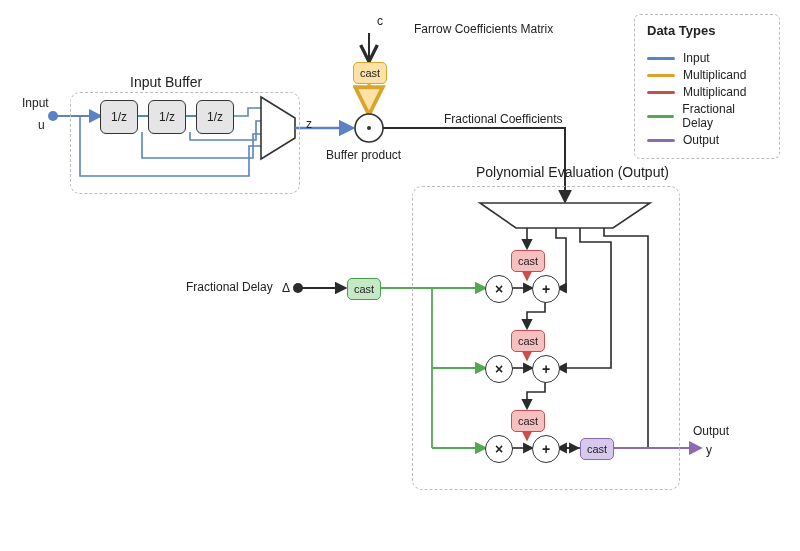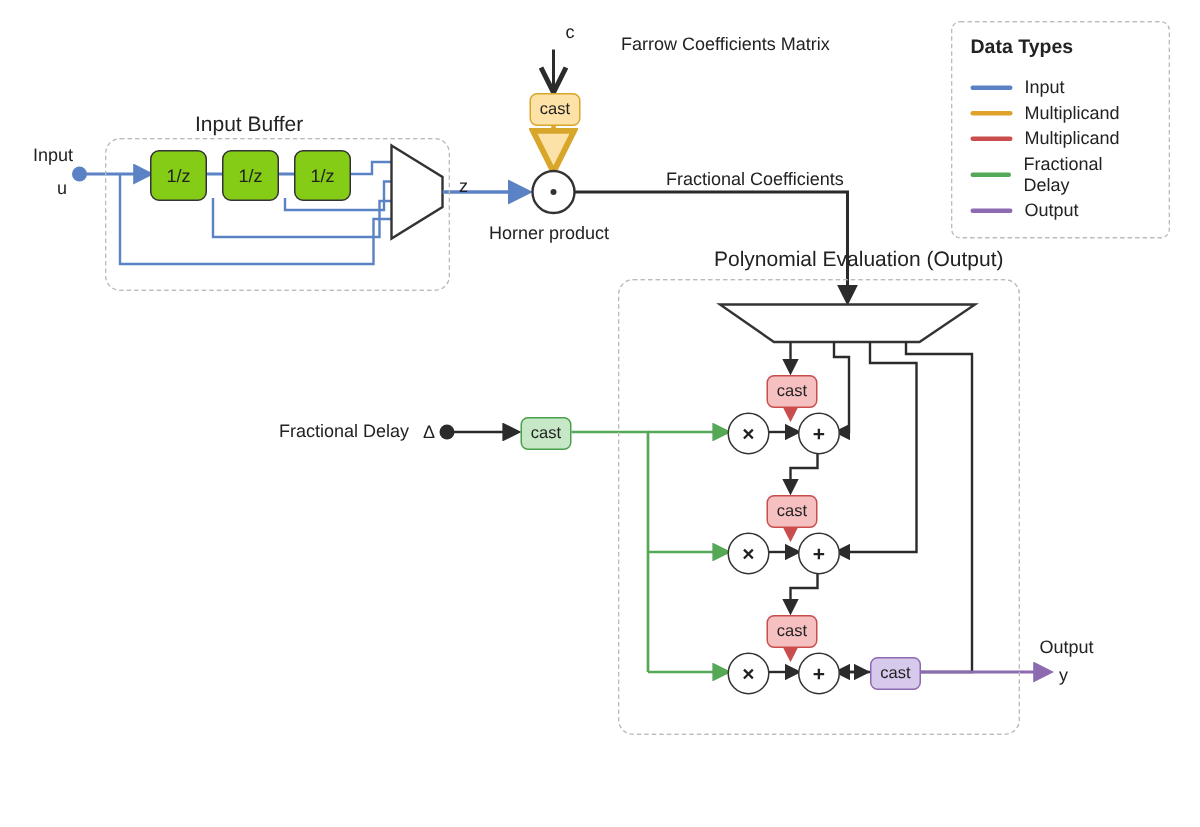--- a/index.html
+++ b/index.html
@@ -3,21 +3,21 @@
 <meta charset="utf-8">
 <style>
   html,body{margin:0;padding:0;width:800px;height:551px;background:#fff;font-family:Arial,Helvetica,sans-serif;color:#222}
   svg{position:absolute;top:0;left:0}
   .lbl{position:absolute;font-size:12px;white-space:nowrap}
   .title{font-size:14px}
   .legend-box{position:absolute;border:1.5px dashed #bbb;border-radius:6px;padding:8px 12px 8px 12px}
   .legend-title{font-size:13px;font-weight:600;margin-bottom:13px}
   .legend-row{display:flex;align-items:center;font-size:12px;margin:3px 0}
   .legend-swatch{width:28px;height:3px;border-radius:2px;margin-right:8px}
-  .blk{position:absolute;border:1.5px solid #333;border-radius:6px;background:#84cc16;display:flex;align-items:center;justify-content:center;font-size:12px}
+  .blk{position:absolute;border:1.5px solid #333;border-radius:6px;background:#e5e5e5;display:flex;align-items:center;justify-content:center;font-size:12px}
   .cast{position:absolute;border:1.5px solid;border-radius:5px;display:flex;align-items:center;justify-content:center;font-size:11px}
   .cast-y{background:#fde2a8;border-color:#d7a62a}
   .cast-r{background:#f6c0c0;border-color:#c94d4d}
   .cast-g{background:#c7e8c7;border-color:#4aa04a}
   .cast-p{background:#d7c9eb;border-color:#8c6bb1}
   .op{position:absolute;width:26px;height:26px;border:1.6px solid #333;border-radius:50%;background:#fff;display:flex;align-items:center;justify-content:center;font-size:14px;font-weight:600}
   .dash{position:absolute;border:1.5px dashed #bbb;border-radius:10px}
   .dot{position:absolute;width:10px;height:10px;border-radius:50%}
 </style>
 </head>
@@ -134,21 +134,21 @@
 <div class="lbl" style="left:22px;top:96px">Input</div>
 <div class="lbl" style="left:38px;top:118px">u</div>
 <div class="dot" style="left:48px;top:111px;background:#5a82c5"></div>
 
 <div class="lbl title" style="left:130px;top:74px">Input Buffer</div>
 
 <div class="lbl" style="left:377px;top:14px">c</div>
 <div class="lbl" style="left:414px;top:22px">Farrow Coefficients Matrix</div>
 
 <div class="lbl" style="left:306px;top:117px">z</div>
-<div class="lbl" style="left:326px;top:148px">Horner product</div>
+<div class="lbl" style="left:326px;top:148px">Buffer product</div>
 
 <div class="lbl" style="left:444px;top:112px">Fractional Coefficients</div>
 <div class="lbl title" style="left:476px;top:164px">Polynomial Evaluation (Output)</div>
 
 <div class="lbl" style="left:186px;top:280px">Fractional Delay</div>
 <div class="lbl" style="left:282px;top:281px">Δ</div>
 <div class="dot" style="left:293px;top:283px;background:#2b2b2b"></div>
 
 <div class="lbl" style="left:693px;top:424px">Output</div>
 <div class="lbl" style="left:706px;top:443px">y</div>

